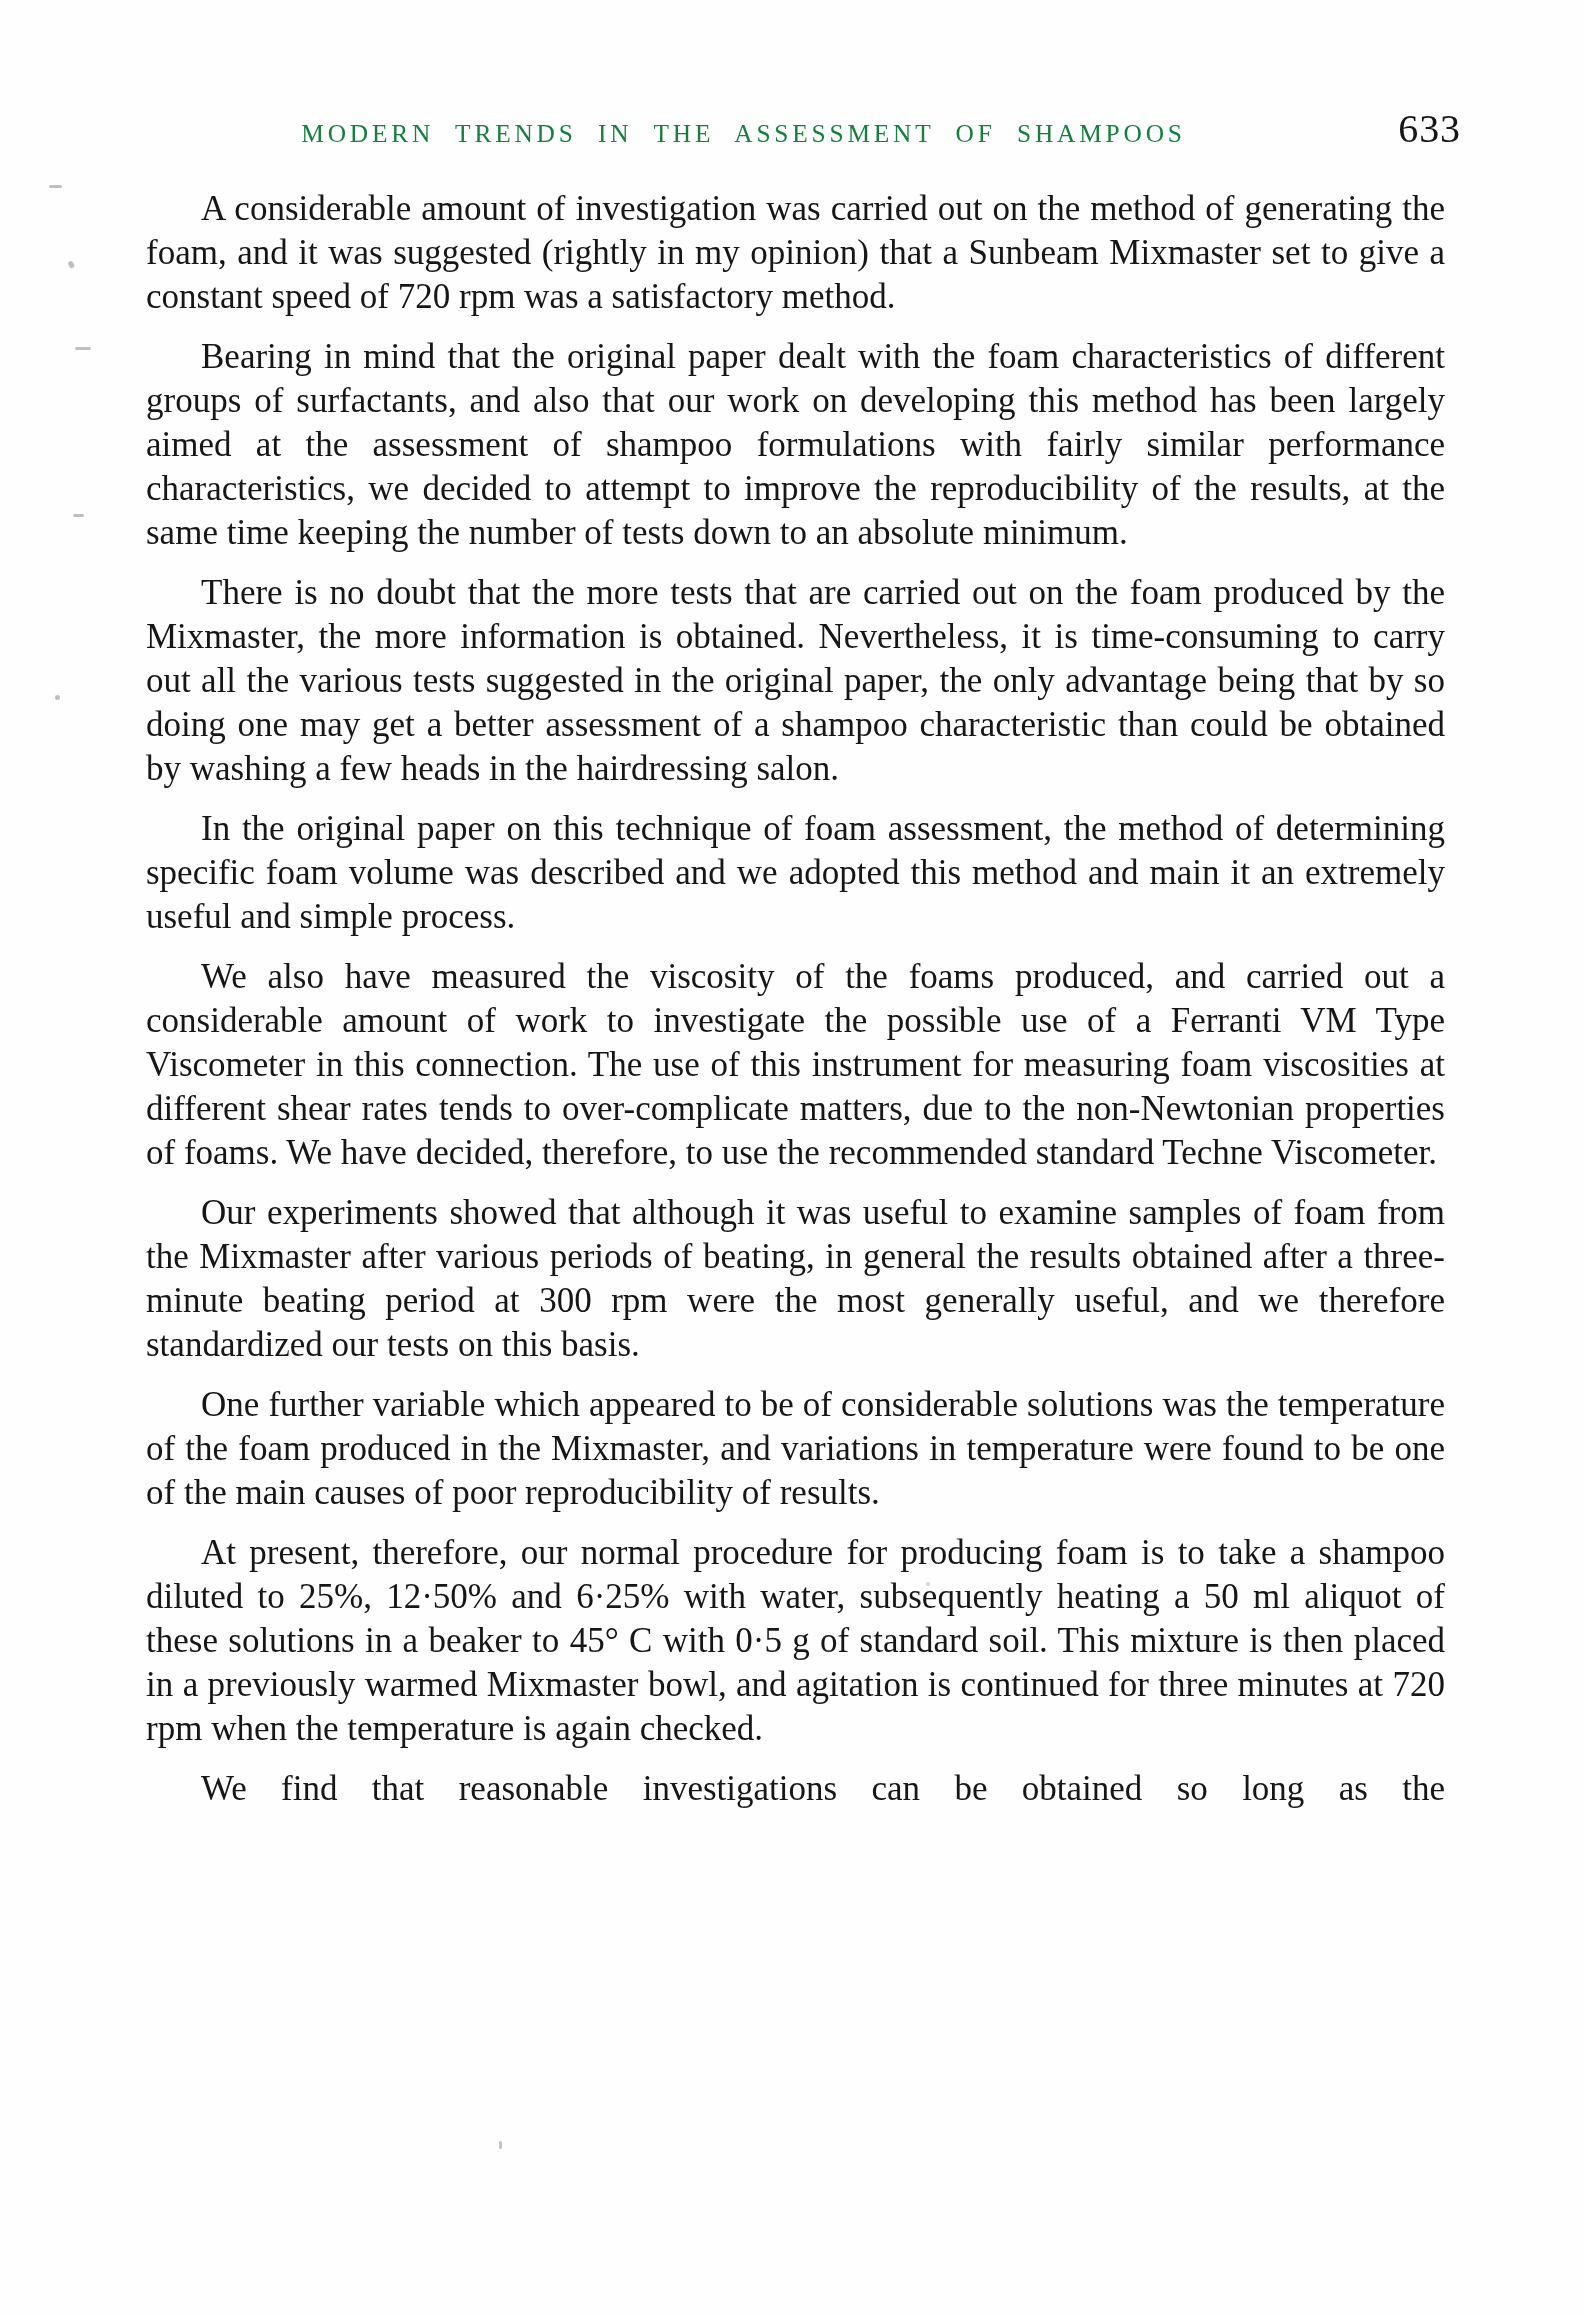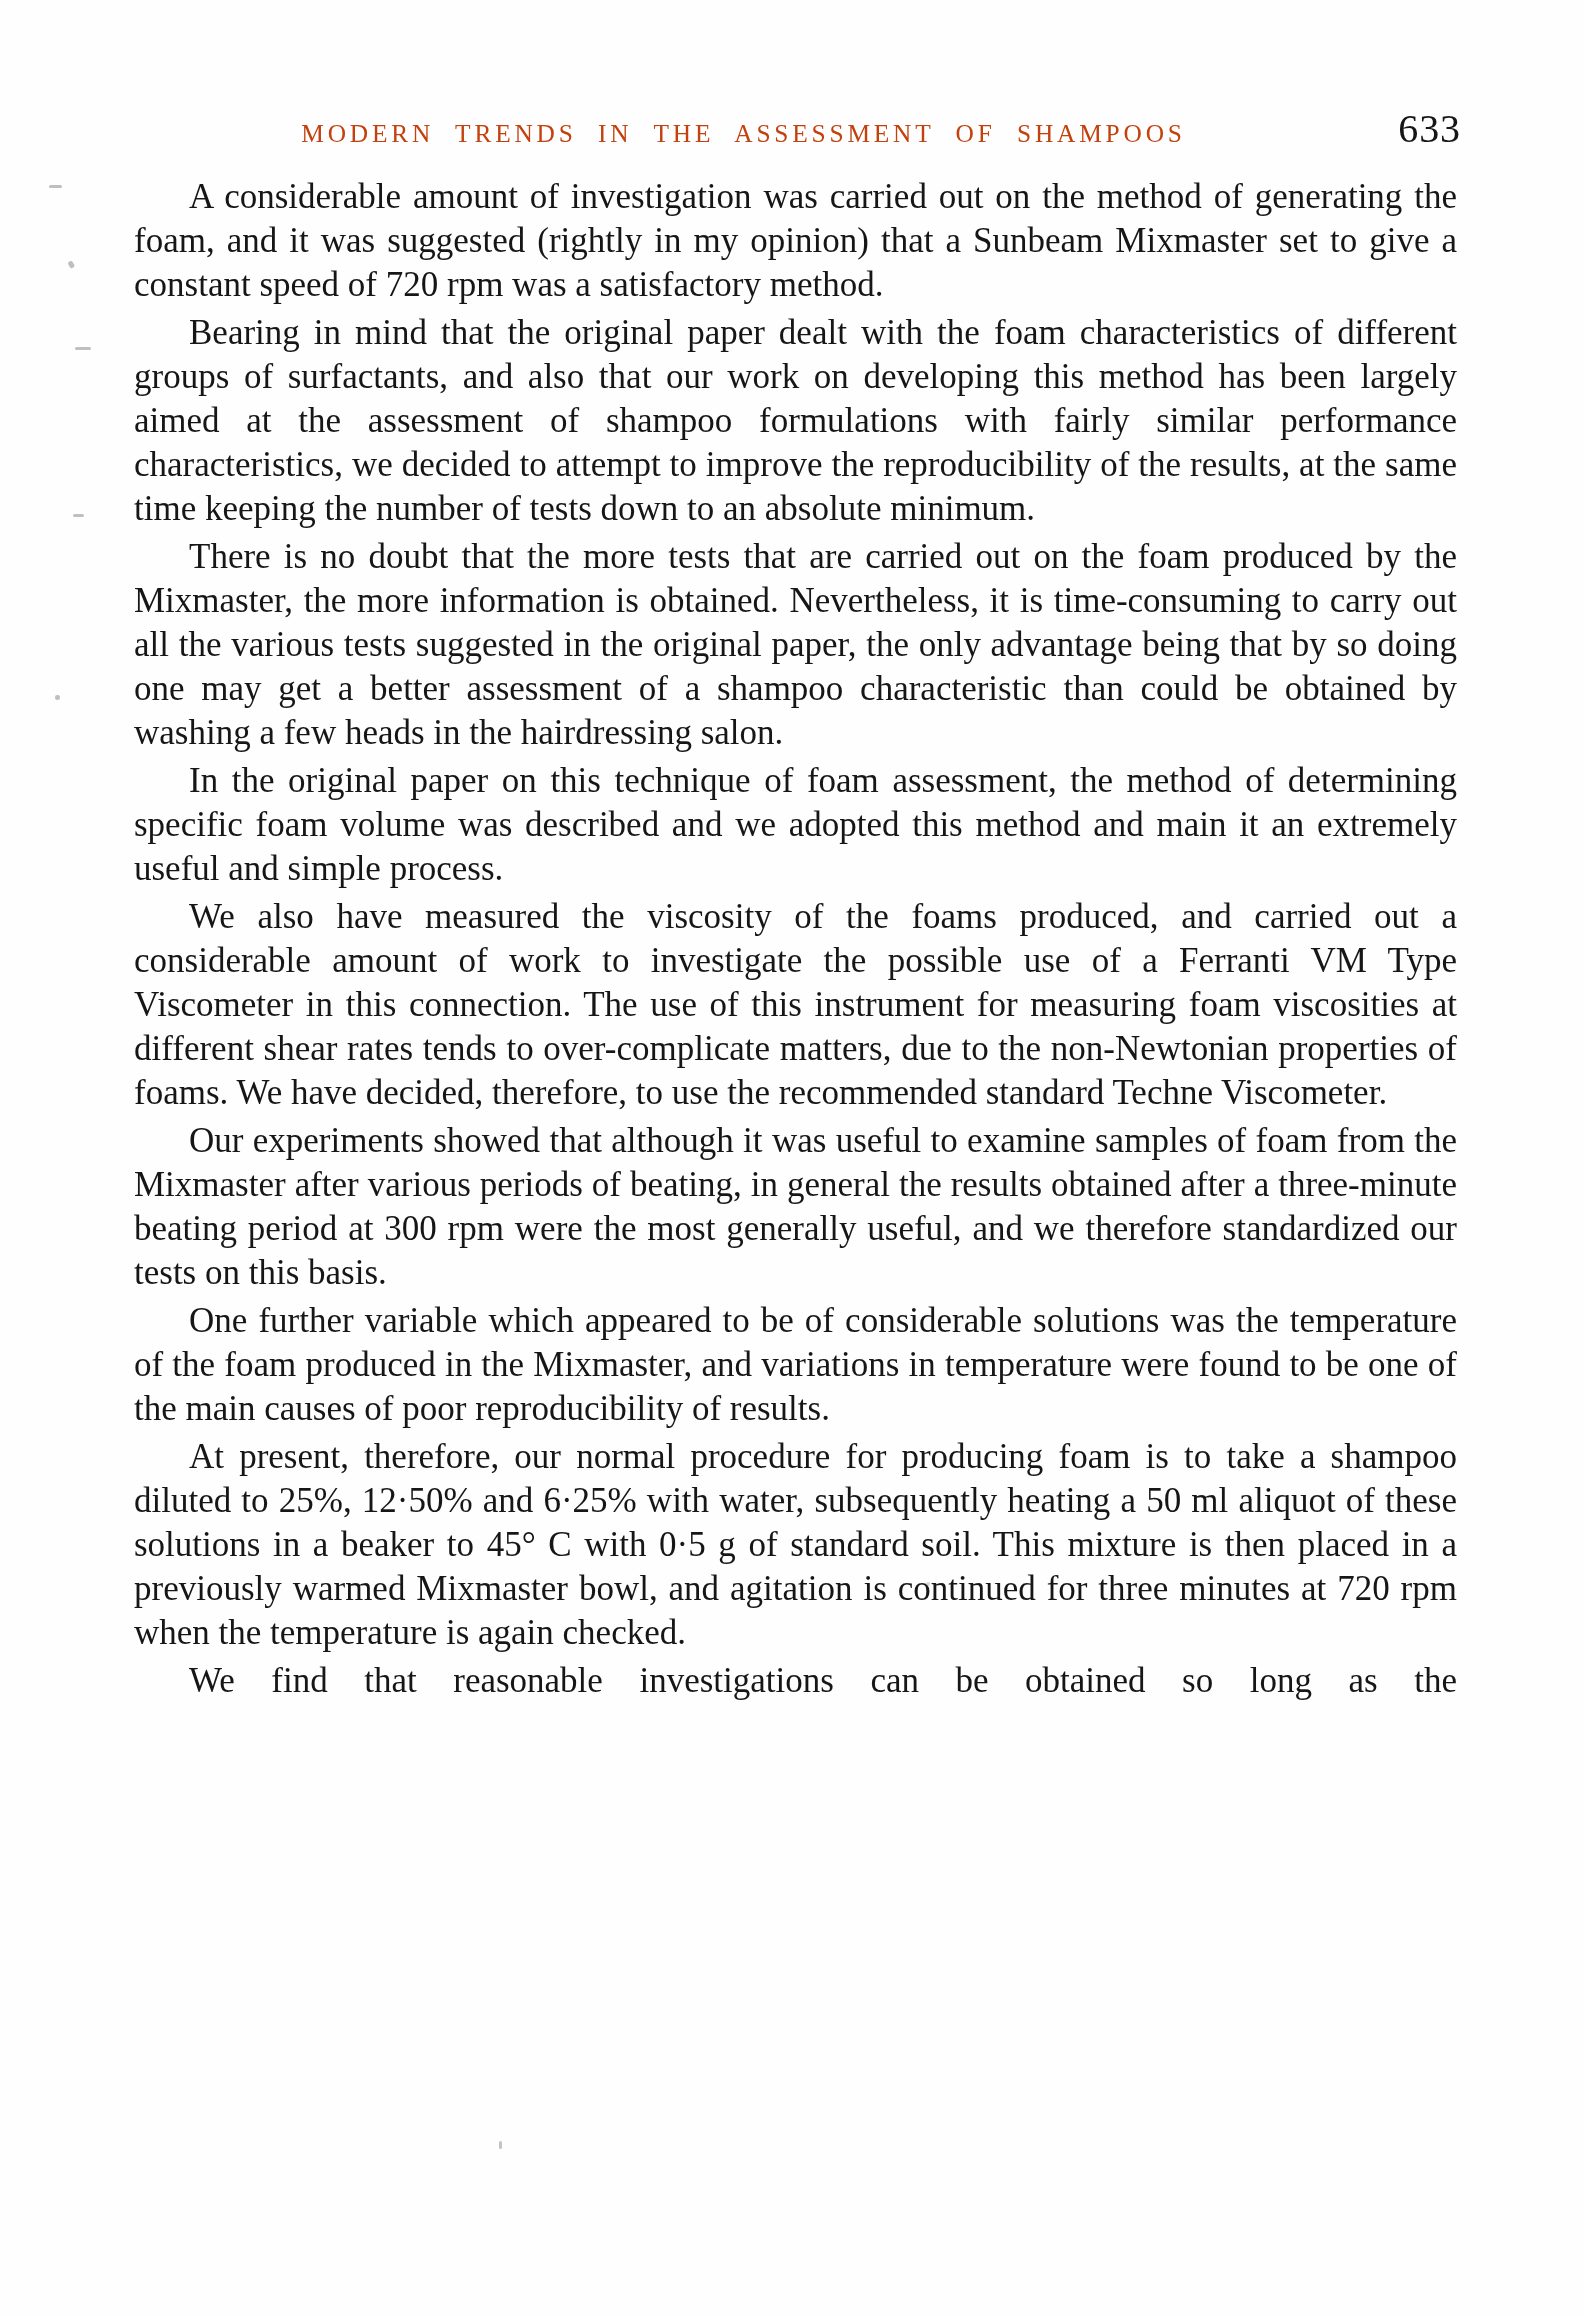--- a/index.html
+++ b/index.html
@@ -24,40 +24,40 @@
     width: 1331px;
     display: flex;
     align-items: baseline;
   }
   .head-title {
     flex: 1;
     text-align: center;
     font-size: 25.4px;
     letter-spacing: 3.8px;
     word-spacing: 11.3px;
-    color: #c2410c;
+    color: #15803d;
     white-space: nowrap;
   }
   .page-num {
     width: 104px;
     text-align: right;
     font-size: 40px;
     letter-spacing: 0.9px;
   }
   .page-body {
     position: absolute;
     top: 171px;
     left: 130px;
     width: 1331px;
     font-size: 35px;
     line-height: 44px;
     text-align: justify;
   }
   .para {
-    margin: 4px;
+    margin: 16px;
     text-indent: 55px;
   }
   .para:last-child {
     text-align-last: justify;
   }
   
   .artifact {
     position: absolute;
     background: #8a8a8a;
     opacity: 0.55;

